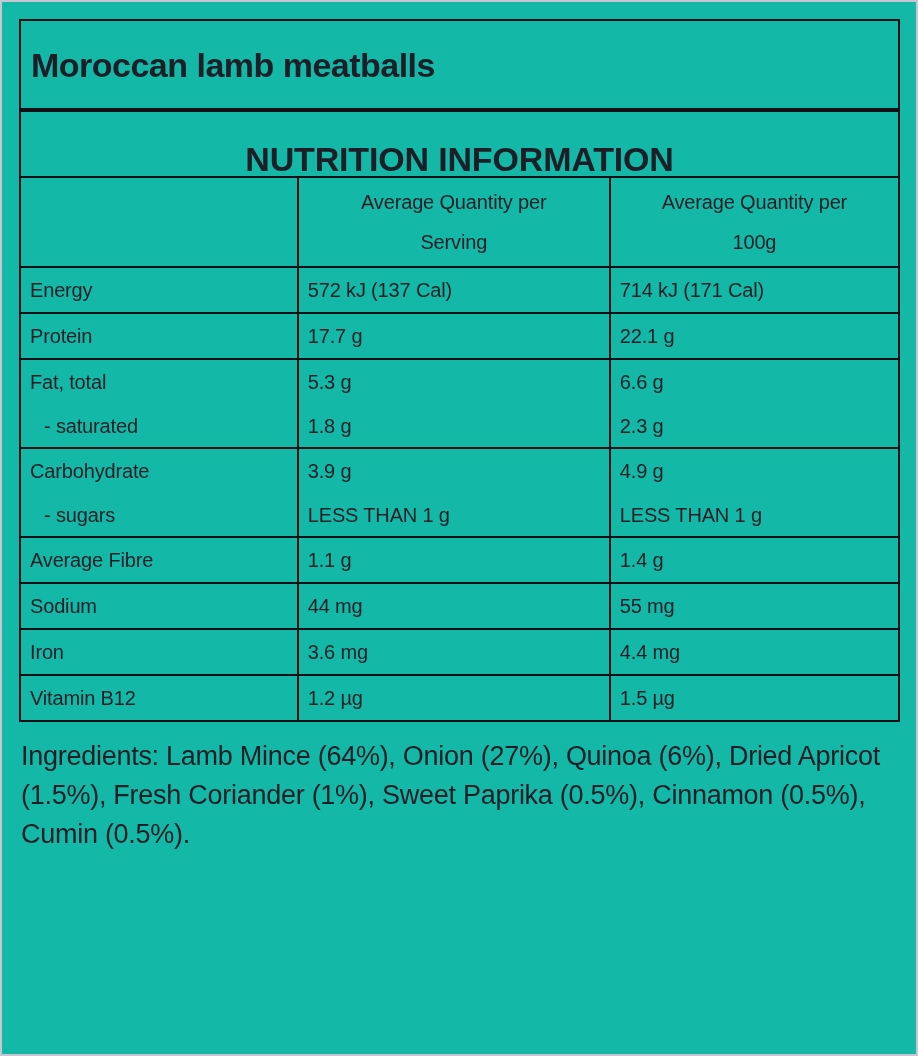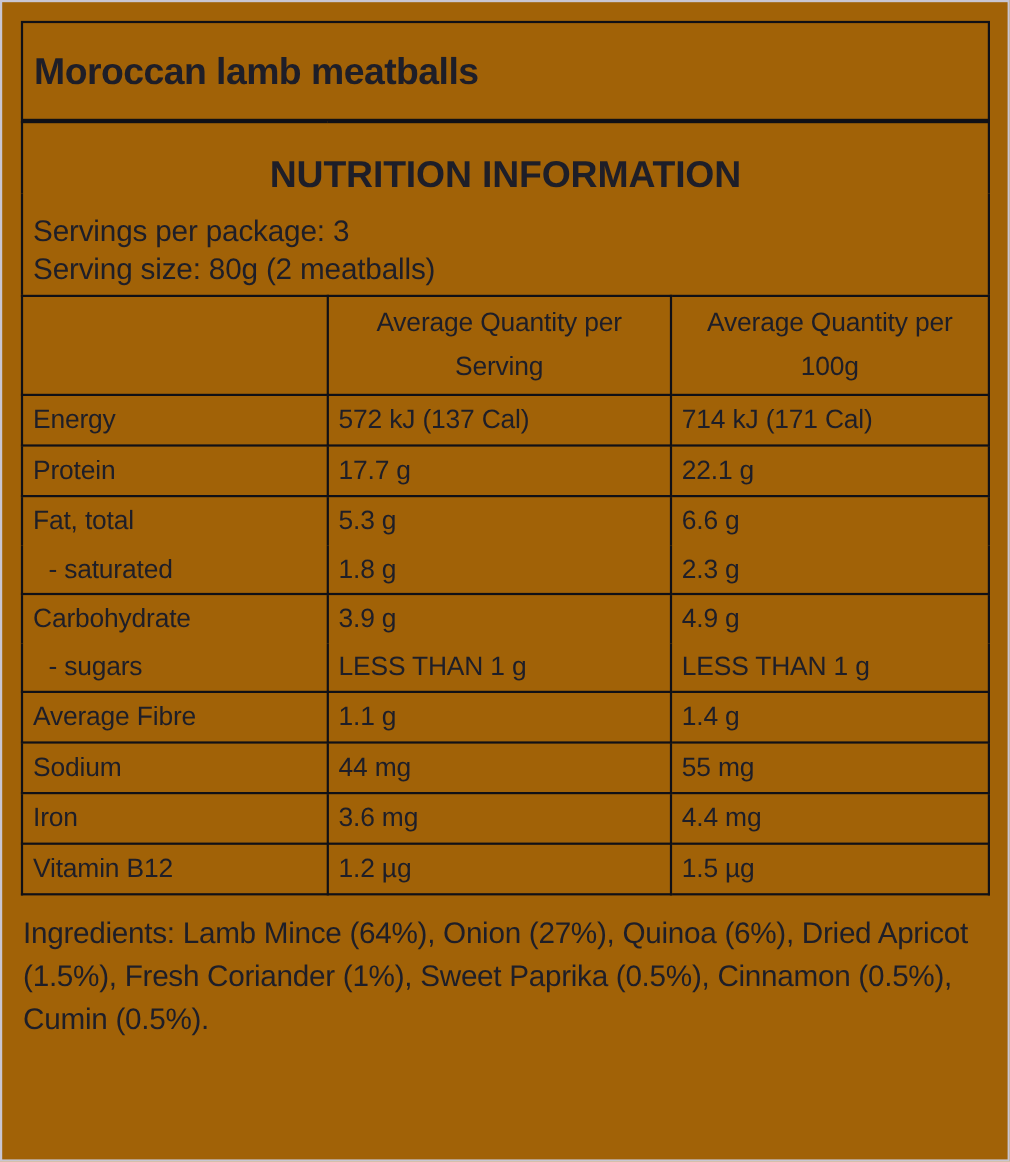--- a/index.html
+++ b/index.html
@@ -10,21 +10,21 @@
   body {
     font-family: "Liberation Sans", "DejaVu Sans", sans-serif;
     color: #1e1e28;
     letter-spacing: -0.01em;
   }
   .page-frame {
     width: 918px;
     height: 1056px;
     box-sizing: border-box;
     border: 2px solid #c9c6d3;
-    background: #a16207;
+    background: #14b8a6;
     padding: 17px 16px 0 17px;
     overflow: hidden;
   }
   
   .title-card {
     box-sizing: border-box;
     border: 2px solid #101016;
     padding: 23px 10px 22px 10px;
   }
   .title-card h1 {
@@ -63,21 +63,21 @@
   .servings-block {
     padding: 17px 0 5px 9px;
     font-size: 27px;
     line-height: 35px;
   }
   .servings-block .line { display: block; }
 
   
   td.cell {
     border: 2px solid #101016;
-    font-size: 24px;
+    font-size: 20px;
     padding: 4px 8px 4px 9px;
     height: 46px;
     line-height: 28px;
   }
   tr.col-header td.cell {
     height: 88px;
     text-align: center;
     font-weight: 400;
     padding: 4px 6px;
     line-height: 40px;
@@ -115,28 +115,20 @@
         <col class="c3">
       </colgroup>
 
     <tbody>
         <tr>
       <td colspan="3" class="free">
         <div class="panel-heading">NUTRITION INFORMATION</div>
       </td>
     </tr>
 
-    <tr>
-      <td colspan="3" class="free">
-        <div class="servings-block">
-          <span class="line">Servings per package: 3</span>
-          <span class="line">Serving size: 80g (2 meatballs)</span>
-        </div>
-      </td>
-    </tr>
 
     <tr class="col-header">
       <td class="cell blank"></td>
       <td class="cell">
         <span class="chl">Average Quantity per</span>
         <span class="chl">Serving</span>
       </td>
       <td class="cell">
         <span class="chl">Average Quantity per</span>
         <span class="chl">100g</span>

